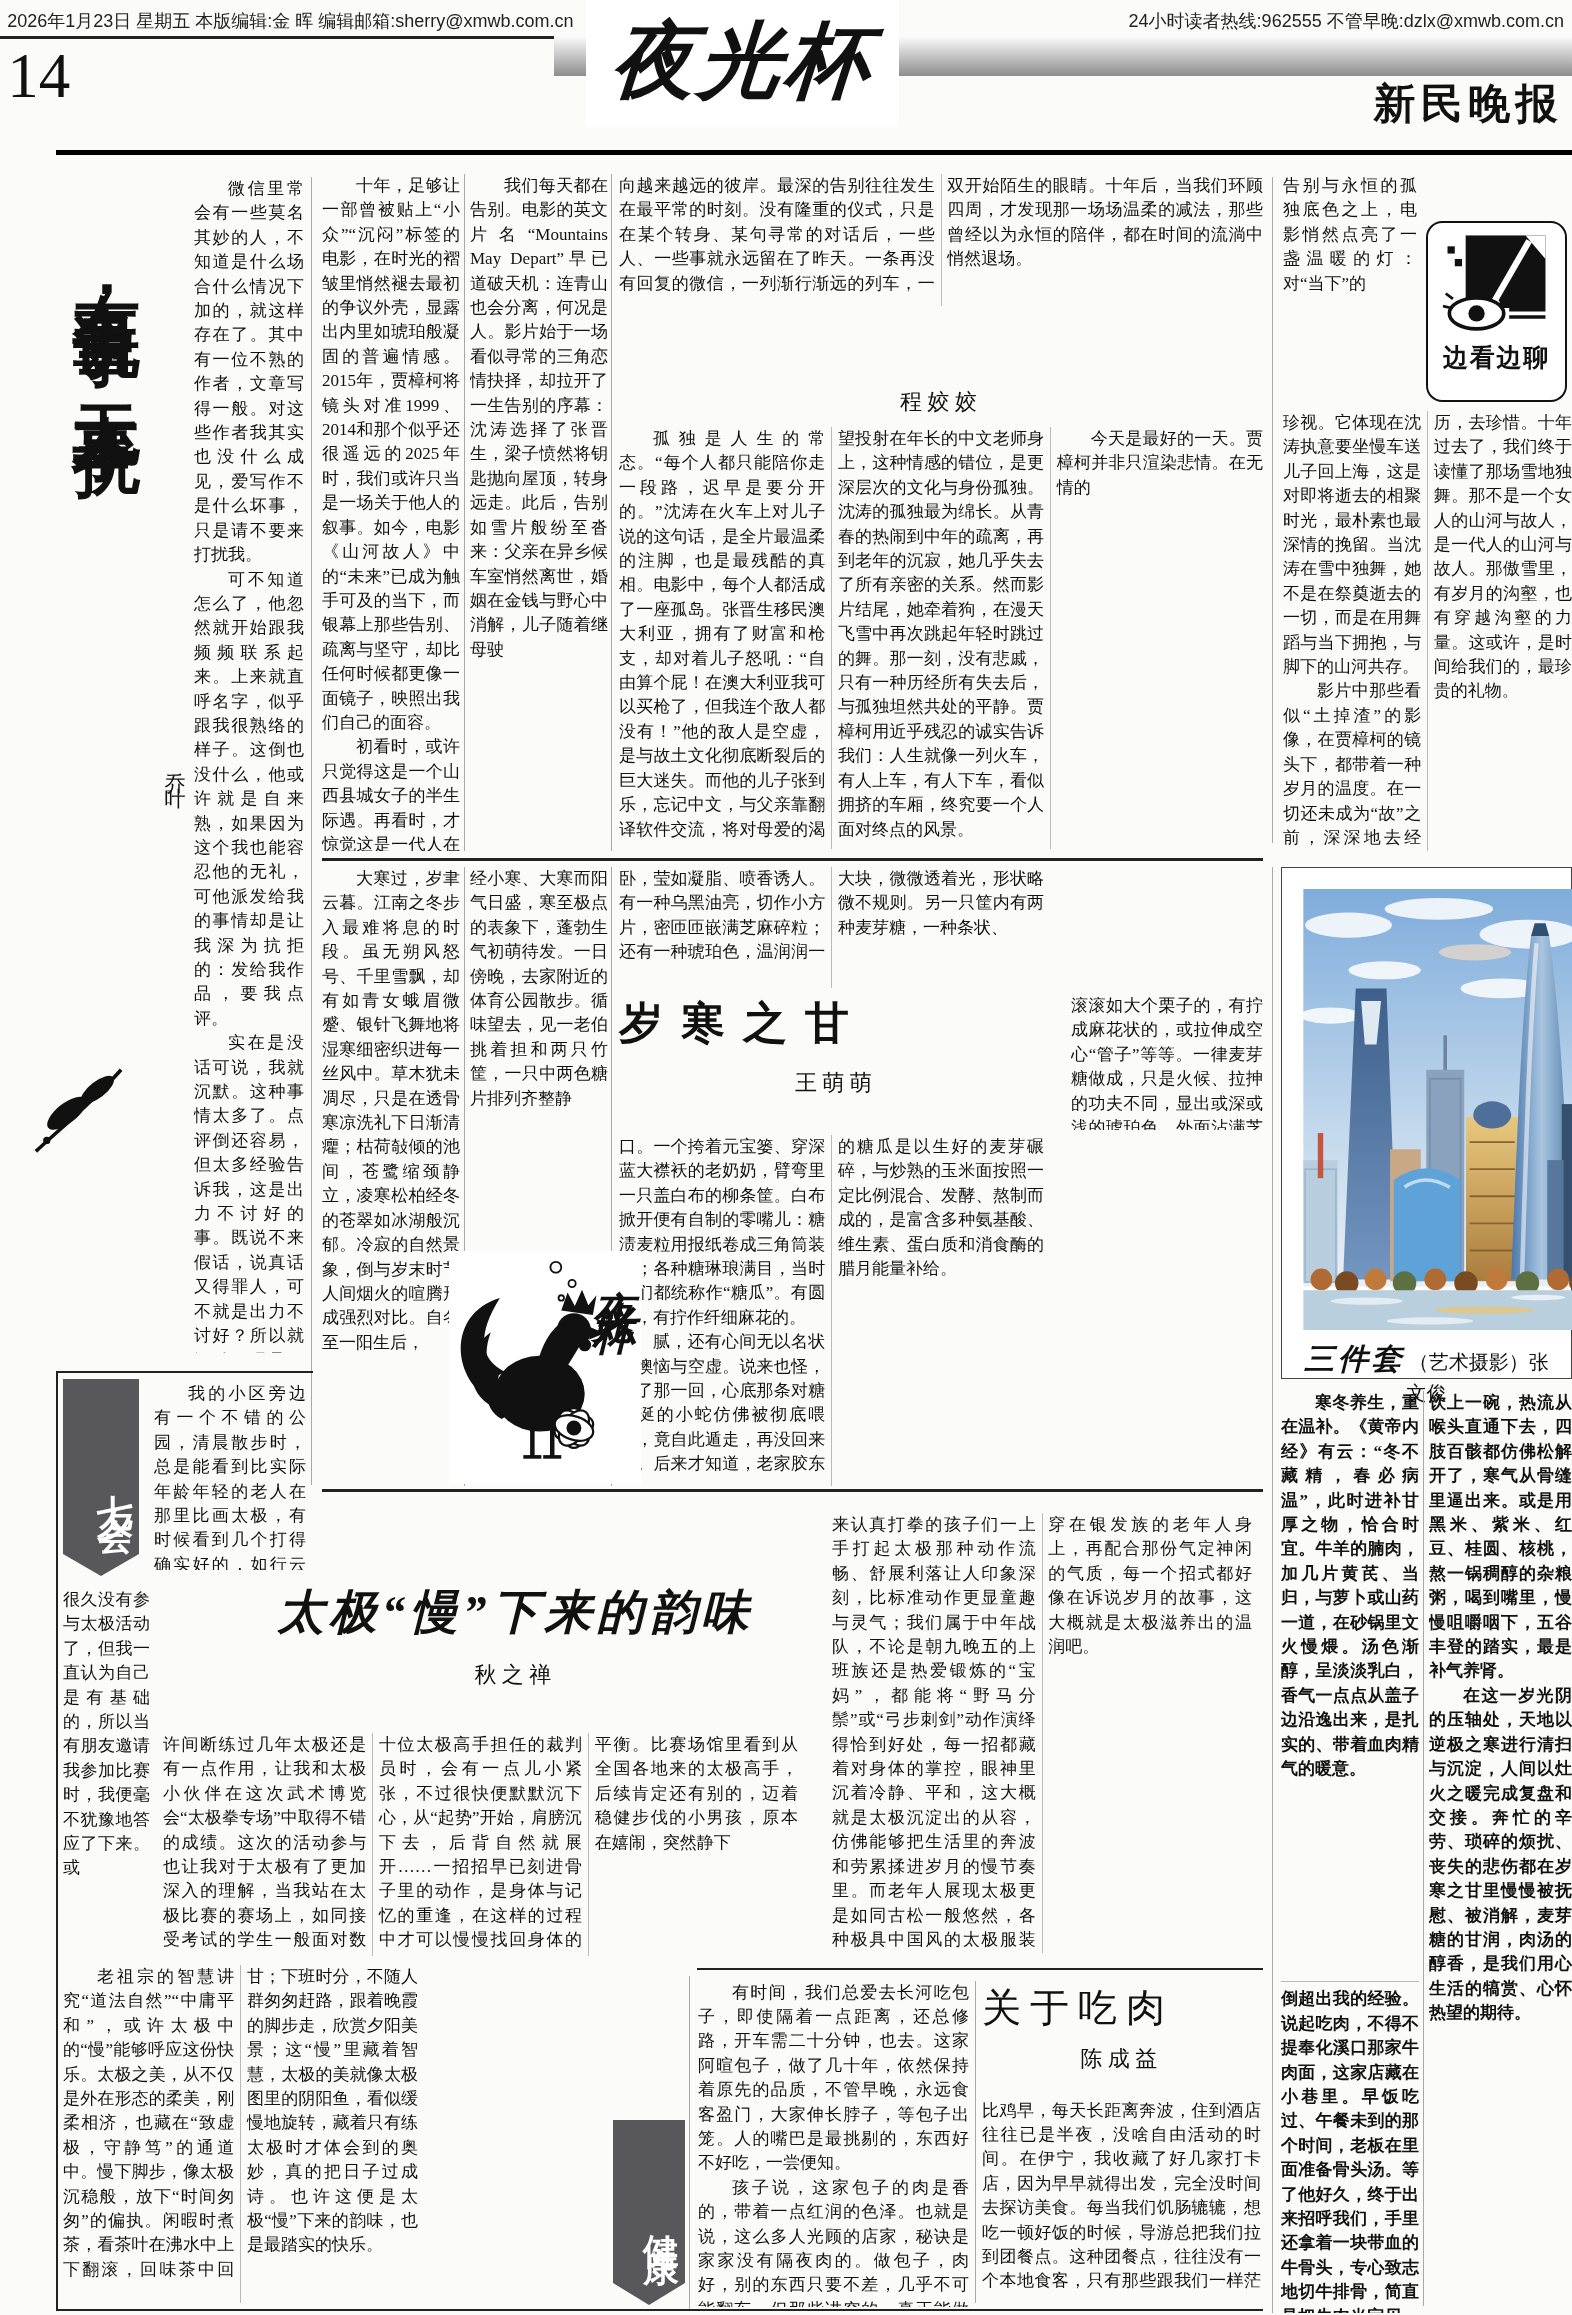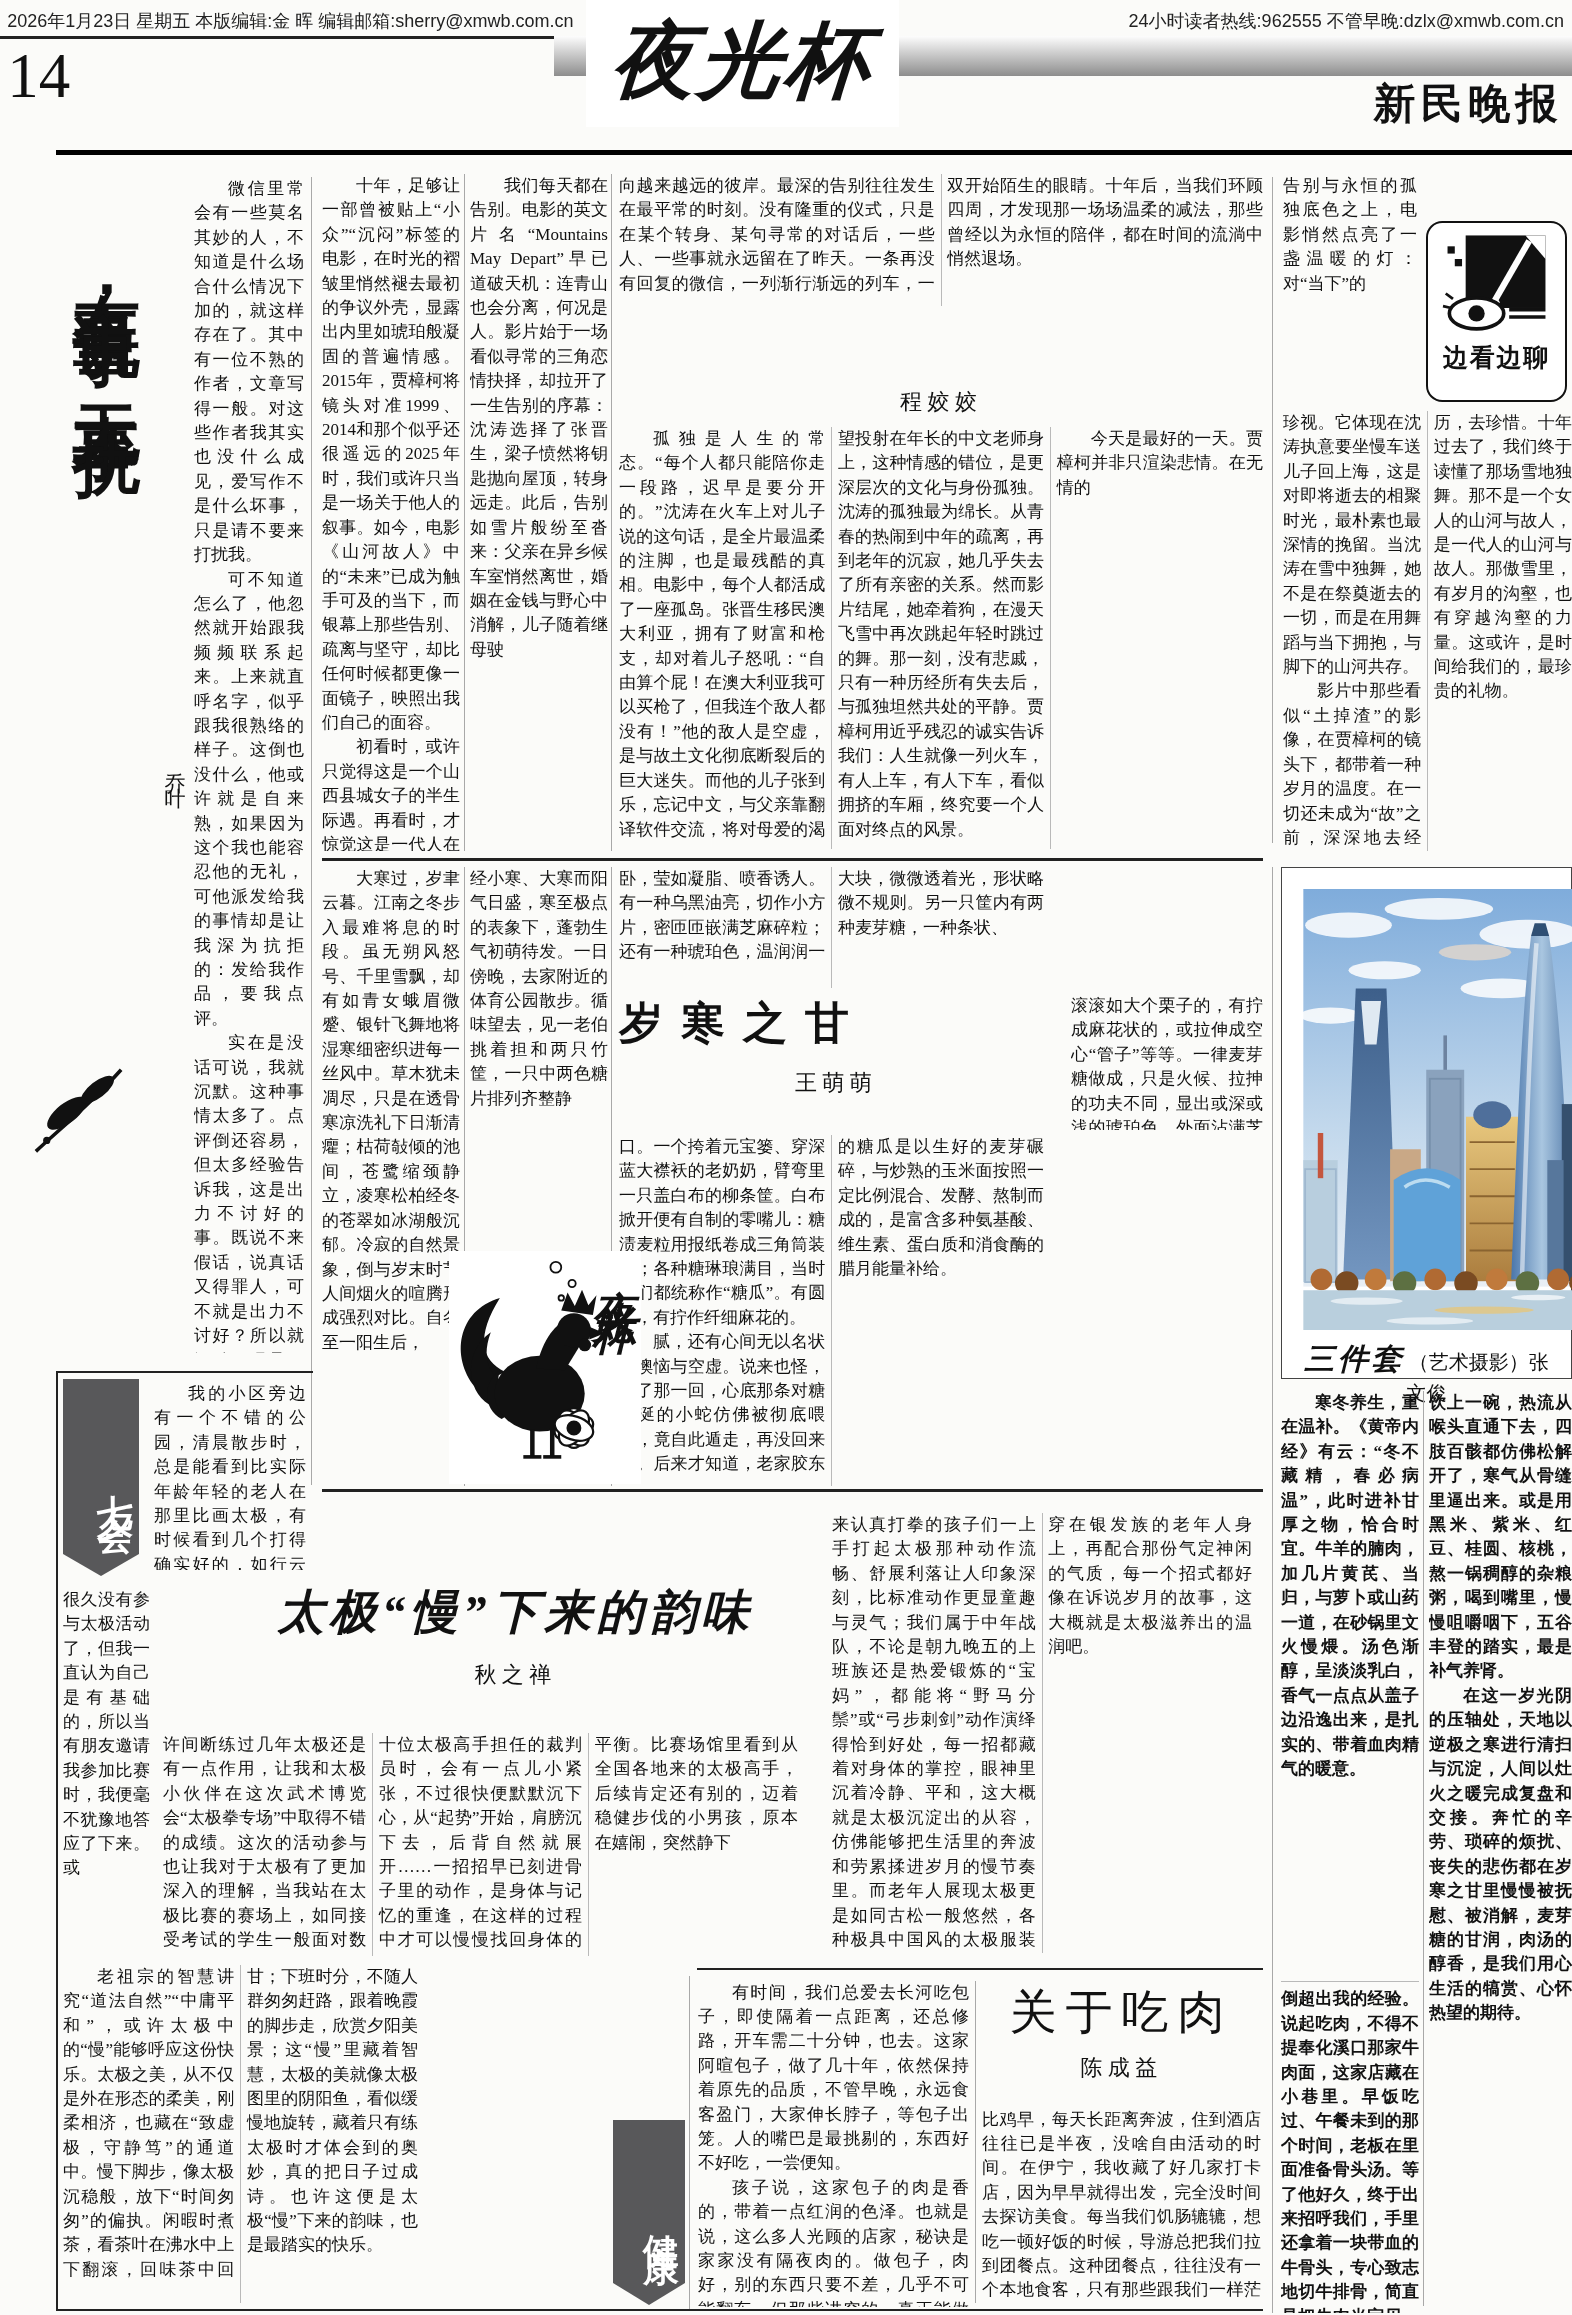--- a/index.html
+++ b/index.html
@@ -23,22 +23,22 @@
   .brand{font-size:42px;font-weight:700;letter-spacing:5.4px;}
   
   .vtitle{writing-mode:vertical-rl;text-orientation:upright;font-size:67px;font-weight:700;
           line-height:101px;letter-spacing:9px;}
   .vauthor{writing-mode:vertical-rl;text-orientation:upright;font-size:21px;letter-spacing:14.5px;}
   
   .h-a2{font-family:"Liberation Sans","DejaVu Sans",sans-serif;font-weight:500;font-size:49px;
         letter-spacing:4.5px;text-align:center;}
   .h-a3{font-size:44px;font-weight:700;letter-spacing:18px;text-align:left;}
   .h-a4{font-size:47px;font-weight:700;font-style:italic;letter-spacing:5.4px;text-align:center;}
-  .h-a5{font-family:"Liberation Sans","DejaVu Sans",sans-serif;font-weight:400;font-size:47px;
-        letter-spacing:9px;text-align:center;}
+  .h-a5{font-family:"Liberation Sans","DejaVu Sans",sans-serif;font-weight:400;font-size:39px;
+        letter-spacing:9px;}
   .byline{font-size:22px;text-align:center;letter-spacing:5.4px;}
   
   .ribbon{background:#58585a;color:#fff;writing-mode:vertical-rl;text-orientation:upright;
           font-size:36px;font-weight:700;letter-spacing:12.7px;text-align:center;
           font-family:"Liberation Sans","DejaVu Sans",sans-serif;padding-top:12.7px;box-sizing:border-box;
           clip-path:polygon(0 0,100% 0,100% calc(100% - 22px),50% 100%,0 calc(100% - 22px));}
   .chat-badge{border:2.7px solid #111;border-radius:16.3px;background:#fff;text-align:center;
               box-sizing:border-box;padding-top:7.2px;}
   .chat-badge .lbl{font-size:25px;font-weight:700;letter-spacing:1.8px;
                    font-family:"Liberation Sans","DejaVu Sans",sans-serif;}

